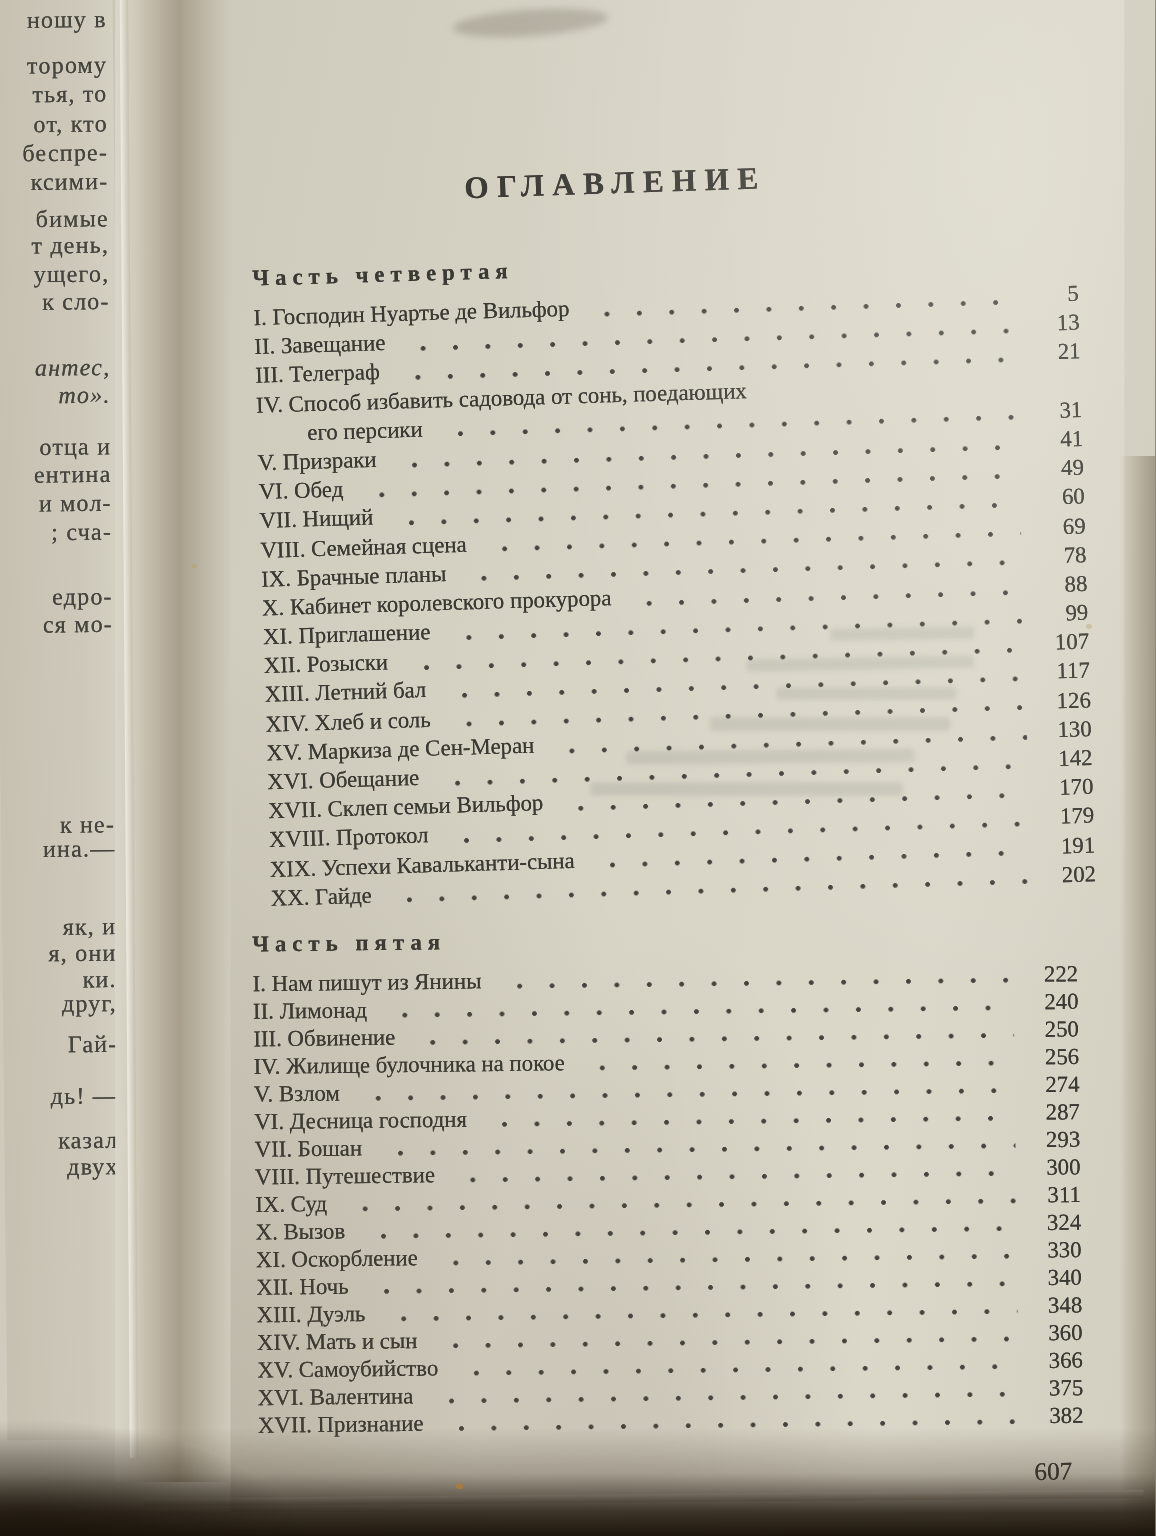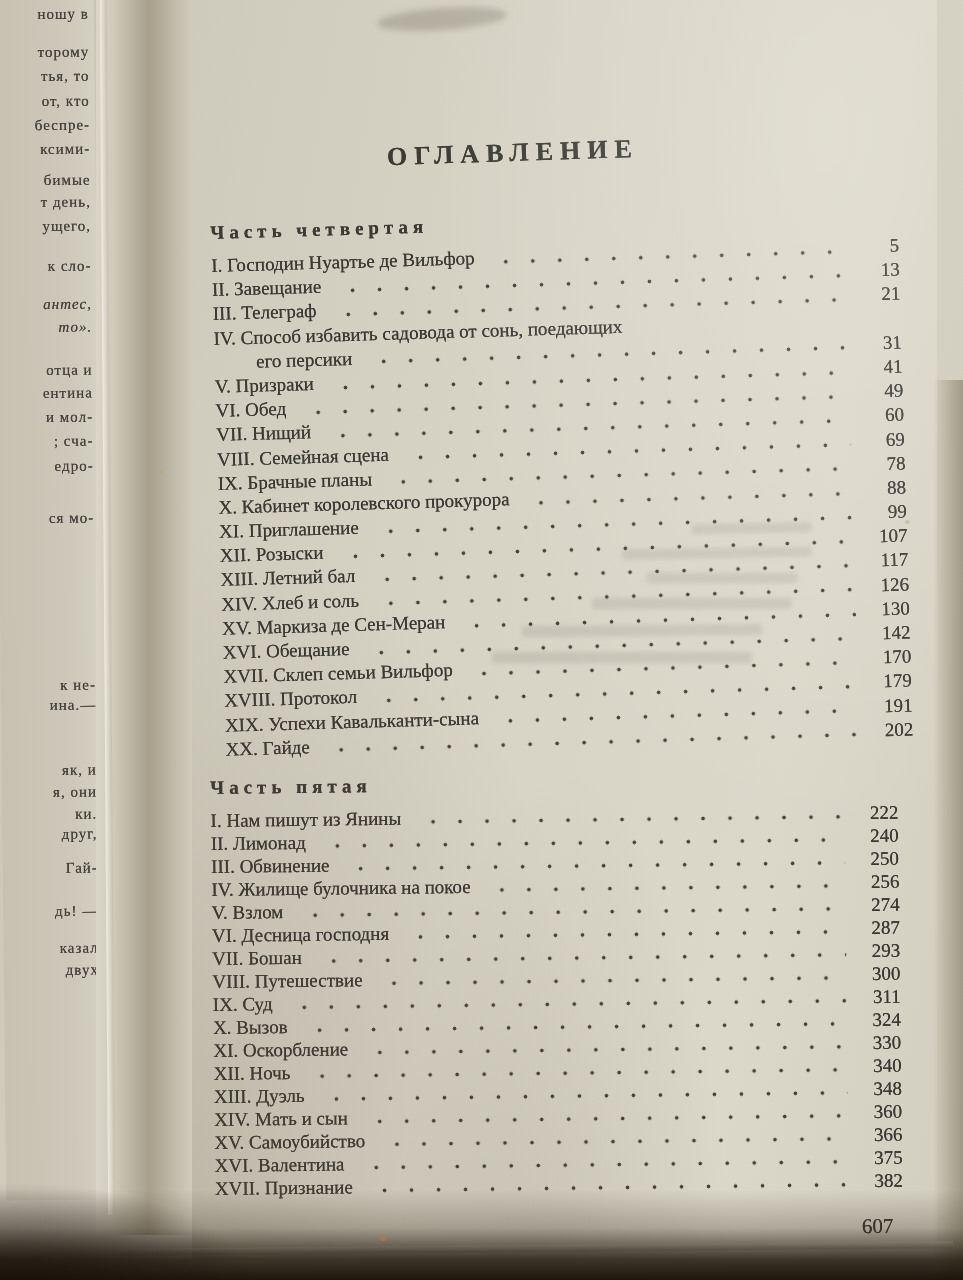--- a/index.html
+++ b/index.html
@@ -9,21 +9,21 @@
     background:linear-gradient(105deg,#c7c2b2 0%,#d2cec0 30%,#d8d4c6 62%,#cfcbbc 100%);
   }
   
   .left-page{
     position:absolute;left:0;top:0;width:100px;height:1200px;
     background:linear-gradient(90deg,#c6c1b1 0%,#cdc8b9 70%,#d5d1c2 100%);
     overflow:hidden;transform:rotate(-0.6deg);
   }
   .fragment{
     position:absolute;right:5px;white-space:nowrap;
-    font-size:15px;letter-spacing:1px;color:#45443e;
+    font-size:20px;letter-spacing:1px;color:#45443e;
     text-shadow:0 0 .5px #45443e;
   }
   .fragment.italic{font-style:italic;margin-left:20px;}
   
   .gutter{
     position:absolute;left:96px;top:0;width:96px;height:1235px;
     background:linear-gradient(90deg,#dad6c8 0%,#cfcaba 18%,#a99f8c 55%,#bfb9a8 80%,#cfcbbc 100%);
   }
   .page-edge-line{
     position:absolute;left:104px;top:0;width:7px;height:1215px;
@@ -115,28 +115,28 @@
   <div class="left-page" id="left-page">
       <div class="fragment" style="top: 6px;">ношу в</div>
       <div class="fragment" style="top: 44px;">торому</div>
       <div class="fragment" style="top: 68px;">тья, то</div>
       <div class="fragment" style="top: 93px;">от, кто</div>
       <div class="fragment" style="top: 117px;">беспре-</div>
       <div class="fragment" style="top: 141px;">ксими-</div>
       <div class="fragment" style="top: 172px;">бимые</div>
       <div class="fragment" style="top: 194px;">т день,</div>
       <div class="fragment" style="top: 218px;">ущего,</div>
-      <div class="fragment" style="top: 258px;">к сло-</div>
+      <div class="fragment" style="top: 241px;">к сло-</div>
       <div class="fragment italic" style="top: 296px;">антес,</div>
       <div class="fragment italic" style="top: 319px;">то».</div>
       <div class="fragment" style="top: 362px;">отца и</div>
       <div class="fragment" style="top: 385px;">ентина</div>
       <div class="fragment" style="top: 409px;">и мол-</div>
       <div class="fragment" style="top: 433px;">; сча-</div>
-      <div class="fragment" style="top: 458px;">едро-</div>
+      <div class="fragment" style="top: 487px;">едро-</div>
       <div class="fragment" style="top: 510px;">ся мо-</div>
       <div class="fragment" style="top: 641px; margin-top: 36px;">к не-</div>
       <div class="fragment" style="top: 697px; text-align: right;">ина.—</div>
       <div class="fragment" style="top: 762px;">як, и</div>
       <div class="fragment" style="top: 784px; margin-left: 20px;">я, они</div>
       <div class="fragment" style="top: 806px;">ки.</div>
       <div class="fragment" style="top: 826px;">друг,</div>
       <div class="fragment" style="top: 860px;">Гай-</div>
       <div class="fragment" style="top: 903px;">дь! —</div>
       <div class="fragment" style="top: 940px;">казал</div>

